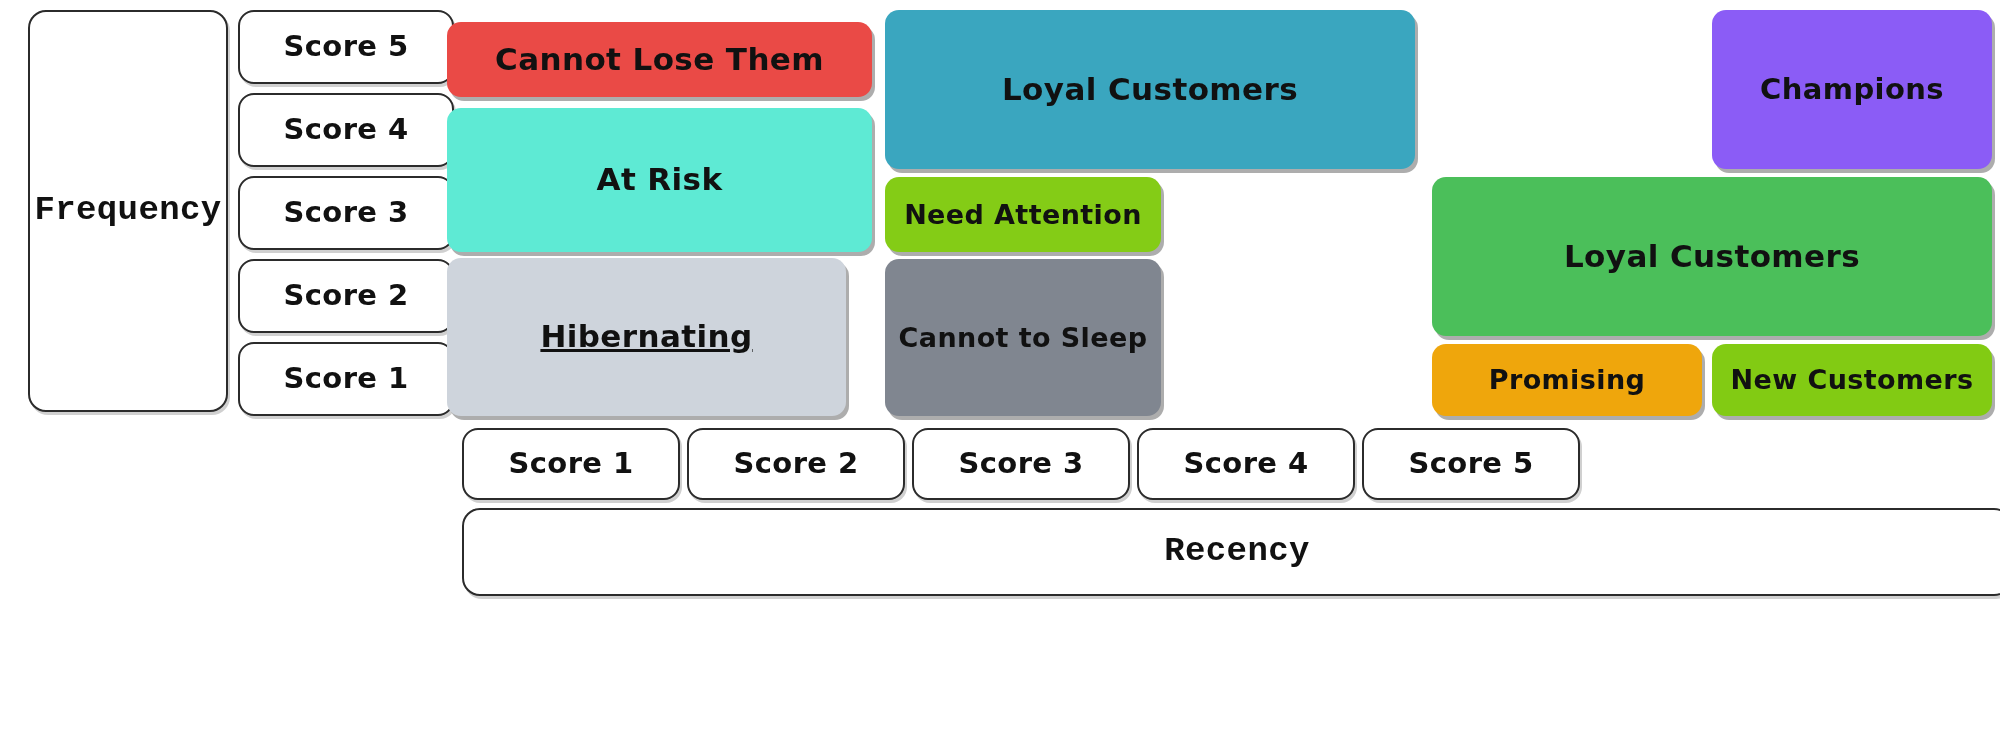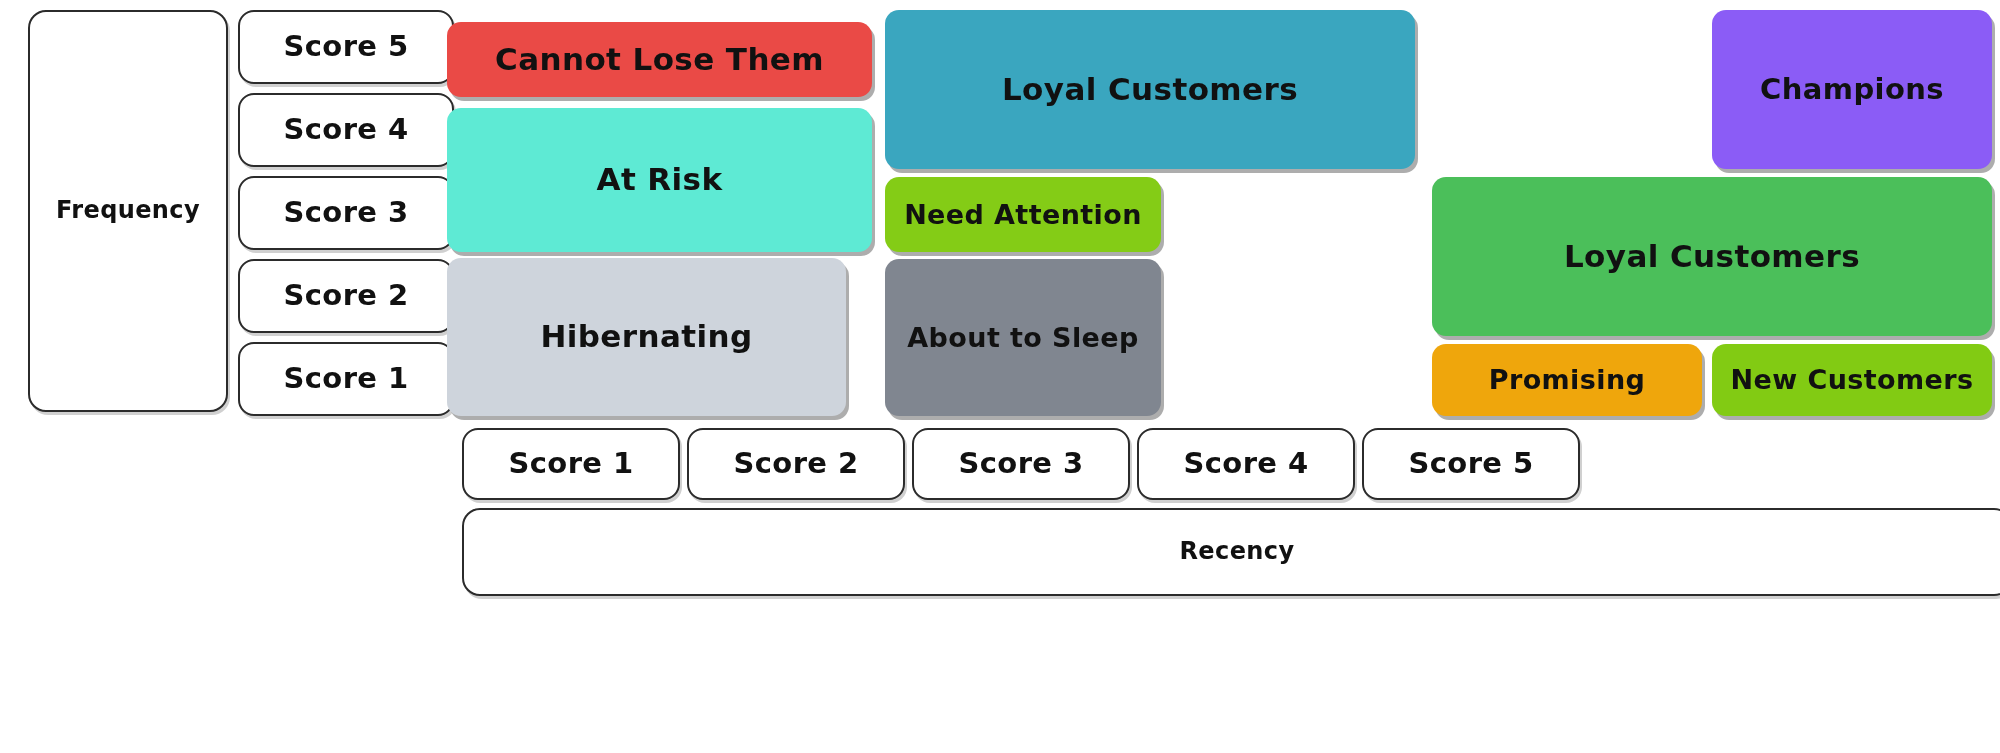--- a/index.html
+++ b/index.html
@@ -52,21 +52,21 @@
   .box.seg {
     border: none;
     border-radius: 14px;
     box-shadow: 3px 4px 0 rgba(40,40,40,0.38);
   }
   .lbl {
     display: block;
     padding: 0 10px;
     pointer-events: none;
   }
-  .fs-axis   { font-size: 24px; }
+  .fs-axis   { font-size: 34px; font-family: Liberation Mono, monospace; }
   .fs-score  { font-size: 29px; }
   .fs-seg-lg { font-size: 31px; }
   .fs-seg-md { font-size: 29px; }
   .fs-seg-sm { font-size: 27px; }
 </style>
 </head>
 <body>
 
 <div id="board">
 
@@ -91,42 +91,42 @@
   </div>
 
   <div class="box seg" style="left:447px; top:22px; width:425px; height:75px; background:#ea4a46;">
     <span class="lbl fs-seg-lg">Cannot Lose Them</span>
   </div>
 
   <div class="box seg" style="left:447px; top:108px; width:425px; height:144px; background:#5eead4;">
     <span class="lbl fs-seg-lg">At Risk</span>
   </div>
 
-  <div class="box seg" style="left:447px; top:258px; width:399px; height:158px; background:#ced4dc;">
+  <div class="box seg" style="left:447px; top:258px; width:399px; height:158px; background:#ced4dc;text-decoration:underline;">
     <span class="lbl fs-seg-lg">Hibernating</span>
   </div>
 
   <div class="box seg" style="left:885px; top:10px; width:530px; height:159px; background:#3aa6bf;">
     <span class="lbl fs-seg-lg">Loyal Customers</span>
   </div>
 
   <div class="box seg" style="left:1712px; top:10px; width:280px; height:159px; background:#8b5cf6;">
     <span class="lbl fs-seg-md">Champions</span>
   </div>
 
   <div class="box seg" style="left:885px; top:177px; width:276px; height:75px; background:#84cc16;">
     <span class="lbl fs-seg-sm">Need Attention</span>
   </div>
 
   <div class="box seg" style="left:1432px; top:177px; width:560px; height:159px; background:#4bbf5a;">
     <span class="lbl fs-seg-lg">Loyal Customers</span>
   </div>
 
   <div class="box seg" style="left:885px; top:259px; width:276px; height:157px; background:#808690;">
-    <span class="lbl fs-seg-sm">About to Sleep</span>
+    <span class="lbl fs-seg-sm">Cannot to Sleep</span>
   </div>
 
   <div class="box seg" style="left:1432px; top:344px; width:270px; height:72px; background:#efa60c;">
     <span class="lbl fs-seg-sm">Promising</span>
   </div>
 
   <div class="box seg" style="left:1712px; top:344px; width:280px; height:72px; background:#82cb13;text-align:right;">
     <span class="lbl fs-seg-sm">New Customers</span>
   </div>
 

